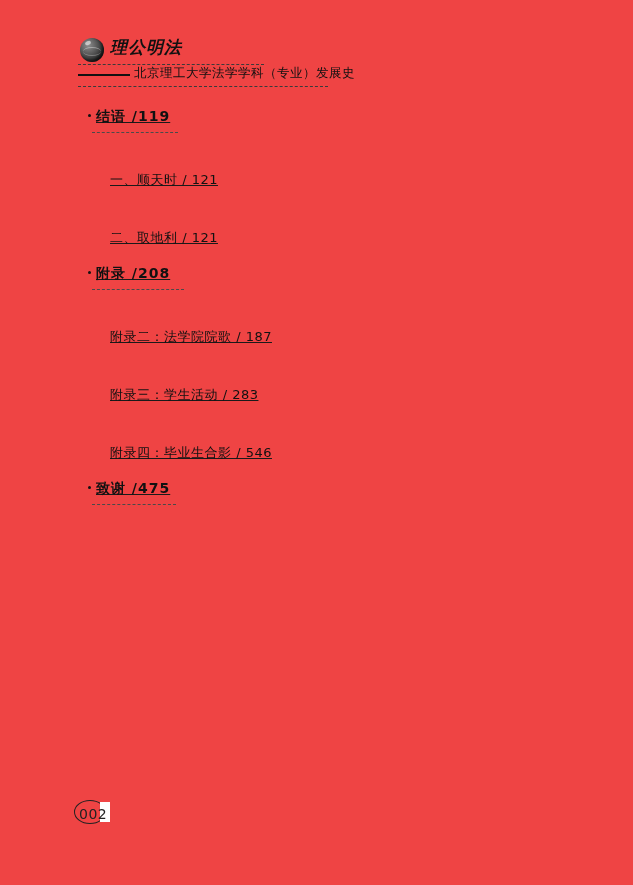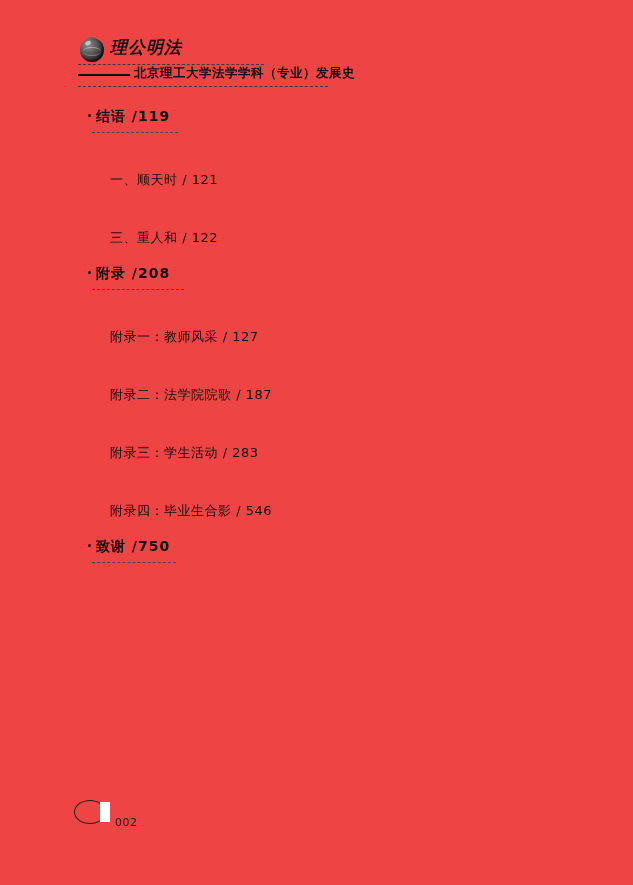--- a/index.html
+++ b/index.html
@@ -96,21 +96,21 @@
     top: 9px;
     width: 52px;
     height: 0;
     border-top: 2px solid #111;
   }
   .header-sub {
     position: absolute;
     left: 56px;
     top: 0px;
     font-size: 12.5px;
-    font-weight: bold;
+    font-weight: normal;
     letter-spacing: 0.5px;
     color: #111;
     white-space: nowrap;
   }
   .header-dash {
     position: absolute;
     left: 78px;
     top: 64px;
     width: 186px;
     height: 0;
@@ -128,20 +128,21 @@
   
   .toc {
     position: absolute;
     left: 84px;
     top: 106px;
     width: 470px;
   }
   .toc-section {
     position: relative;
     margin-bottom: 2px;
+    text-decoration: underline;
   }
   .sec-head {
     position: relative;
     padding-left: 4px;
     height: 24px;
     white-space: nowrap;
   }
   .sec-dot {
     display: inline-block;
     width: 3px;
@@ -205,25 +206,24 @@
     position: absolute;
     right: -2px;
     top: 2px;
     width: 10px;
     height: 20px;
     background: #fefefe;
   }
   .folio-num {
     position: absolute;
     left: 5px;
-    top: 16px;
-    font-size: 11px;
+    top: 6px;
+    font-size: 14px;
     letter-spacing: 0.5px;
     color: #222;
-    margin-left: 36px;
   }
 </style>
 </head>
 <body>
 
 <div class="page">
 
   <div class="header">
     <div class="header-logo">
       <div class="globe"></div>
@@ -238,41 +238,40 @@
   <div class="header-dash2"></div>
 
   <div class="toc">
 
     <div class="toc-section">
       <div class="sec-head">
         <span class="sec-dot"></span><span class="sec-title">结语 /119</span>
       </div>
       <div class="sec-underline"></div>
       <div class="entry level2">一、顺天时 / 121</div>
-      <div class="entry level2">三、重人和 / 122</div>
+      <div class="entry level2">二、取地利 / 121</div>
     </div>
 
     <div class="gap-after-list"></div>
 
     <div class="toc-section">
       <div class="sec-head">
         <span class="sec-dot"></span><span class="sec-title">附录 /208</span>
       </div>
       <div class="sec-underline wide"></div>
-      <div class="entry level3">附录一：教师风采 / 127</div>
       <div class="entry level3">附录二：法学院院歌 / 187</div>
       <div class="entry level3">附录三：学生活动 / 283</div>
       <div class="entry level3">附录四：毕业生合影 / 546</div>
     </div>
 
     <div class="gap-after-list"></div>
 
     <div class="toc-section">
       <div class="sec-head">
-        <span class="sec-dot"></span><span class="sec-title">致谢 /750</span>
+        <span class="sec-dot"></span><span class="sec-title">致谢 /475</span>
       </div>
       <div class="sec-underline narrow"></div>
     </div>
 
   </div>
 
   <div class="folio">
     <div class="folio-ring"></div>
     <div class="folio-cut"></div>
     <div class="folio-num">002</div>

